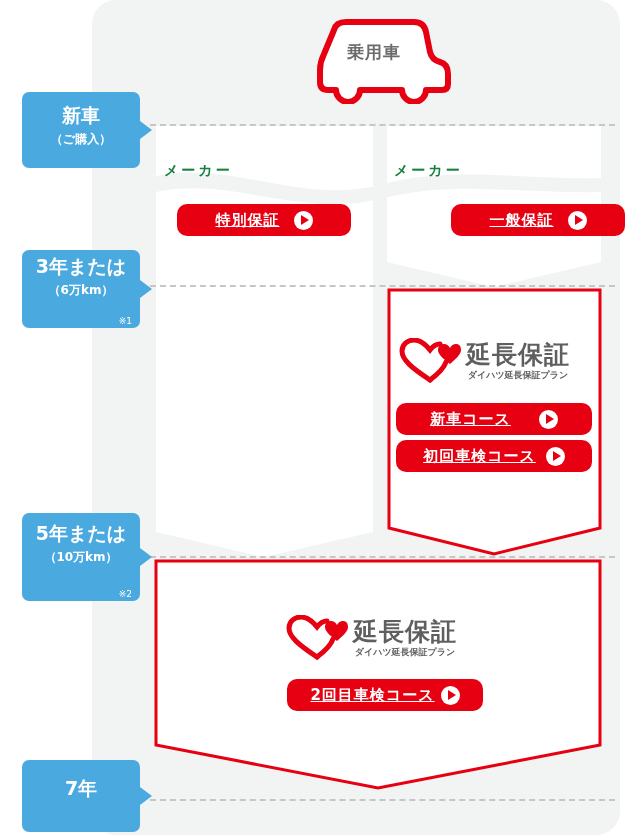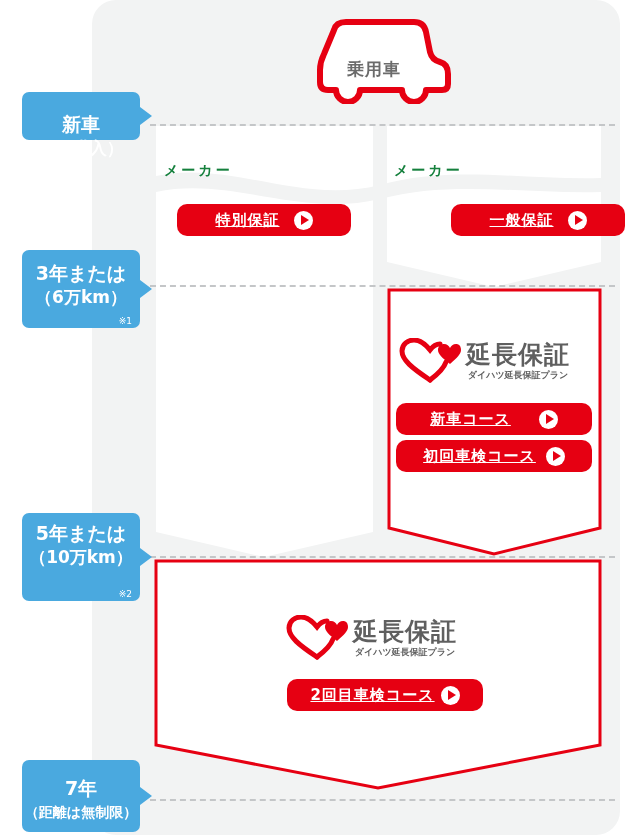--- a/index.html
+++ b/index.html
@@ -4,28 +4,28 @@
 <style>
   * { box-sizing: border-box; margin: 0; padding: 0; }
   html, body { width: 640px; height: 835px; background: #ffffff; overflow: hidden; }
   body { position: relative; font-family: "DejaVu Sans", "Liberation Sans", sans-serif; }
 
   .panel { position: absolute; left: 92px; top: 0; width: 528px; height: 835px; background: #f2f3f3; border-radius: 24px; }
 
   .overlay { position: absolute; left: 0; top: 0; width: 640px; height: 835px; }
 
   .car { position: absolute; left: 314px; top: 18px; width: 138px; height: 86px; }
-  .car-label { position: absolute; left: 314px; top: 58px; width: 120px; text-align: center; font-weight: bold; font-size: 17px; color: #6b6b6b; letter-spacing: 1px; }
+  .car-label { position: absolute; left: 314px; top: 41px; width: 120px; text-align: center; font-weight: bold; font-size: 17px; color: #6b6b6b; letter-spacing: 1px; }
 
   .dash { position: absolute; left: 150px; width: 465px; height: 0; border-top: 2px dashed #c4c6c8; }
 
   .bubble { position: absolute; left: 22px; width: 118px; background: #4aa9df; color: #fff; border-radius: 7px; text-align: center; }
   .bubble::after { content: ""; position: absolute; right: -12px; top: 50%; margin-top: -9px; border-left: 12px solid #4aa9df; border-top: 9px solid transparent; border-bottom: 9px solid transparent; }
   .bubble .l1 { font-size: 19px; line-height: 24px; font-weight: bold; display: block; }
-  .bubble .l2 { font-size: 17px; line-height: 24px; font-weight: bold; display: block; }
+  .bubble .l2 { font-size: 12px; line-height: 24px; font-weight: bold; display: block; }
   .bubble .note { position: absolute; right: 8px; bottom: 2px; font-size: 9px; }
   .bubble .small { font-size: 14px; }
 
   .maker { position: absolute; width: 200px; text-align: left; font-weight: bold; font-size: 14px; color: #15803d; letter-spacing: 3px; }
 
   .pill { position: absolute; height: 32px; background: #e60012; color: #fff; border-radius: 10px; font-weight: bold; font-size: 15px; display: flex; align-items: center; justify-content: center; gap: 14px; letter-spacing: 1px; cursor: pointer; text-decoration: underline; }
   .play { width: 19px; height: 19px; border-radius: 50%; background: #fff; position: relative; flex: none; }
   .play::after { content: ""; position: absolute; left: 7px; top: 4.5px; border-left: 8px solid #e60012; border-top: 5px solid transparent; border-bottom: 5px solid transparent; }
 
   .logo { position: absolute; display: flex; align-items: center; }
@@ -57,37 +57,36 @@
 <div class="dash" style="top:124px;"></div>
 <div class="dash" style="top:285px;"></div>
 <div class="dash" style="top:556px;"></div>
 <div class="dash" style="top:799px;"></div>
 
 <svg class="car" viewBox="0 0 138 86">
   <path d="M20,12 Q22,4 32,4 L100,4 Q110,4 112,14 L116,34 Q118,42 126,44 Q134,46 134,56 L134,66 Q134,72 128,72 L112,72 A12,12 0 0 1 88,72 L46,72 A12,12 0 0 1 22,72 L14,72 Q6,72 6,64 L6,52 Q6,44 10,36 Z" fill="#ffffff" stroke="#e60012" stroke-width="6" stroke-linejoin="round"></path>
 </svg>
 <div class="car-label">乗用車</div>
 
-<div class="bubble" style="top:92px;height:48px;padding-top:20px;">
+<div class="bubble" style="top:92px;height:76px;padding-top:11px;">
   <span class="l1">新車</span>
   <span class="l2">（ご購入）</span>
 </div>
-<div class="bubble" style="top:250px;height:78px;padding-top:11px;">
+<div class="bubble" style="top:250px;height:78px;padding-top:4px;">
   <span class="l1">3年または</span>
   <span class="l2">（6万km）</span>
   <span class="note">※1</span>
 </div>
 <div class="bubble" style="top:513px;height:88px;padding-top:8px;">
   <span class="l1">5年または</span>
   <span class="l2">（10万km）</span>
   <span class="note">※2</span>
 </div>
 <div class="bubble" style="top:760px;height:72px;padding-top:16px;">
   <span class="l1">7年</span>
-  <span class="l2 small">（距離は無制限）</span>
 </div>
 
 <div class="maker" style="left:164px;top:162px;">メーカー</div>
 <div class="pill" style="left:177px;top:204px;width:174px;">
   <span>特別保証</span>
   <span class="play"></span>
 </div>
 
 <div class="maker" style="left:394px;top:162px;">メーカー</div>
 <div class="pill" style="left:405px;top:204px;width:174px;margin-left:46px;">

